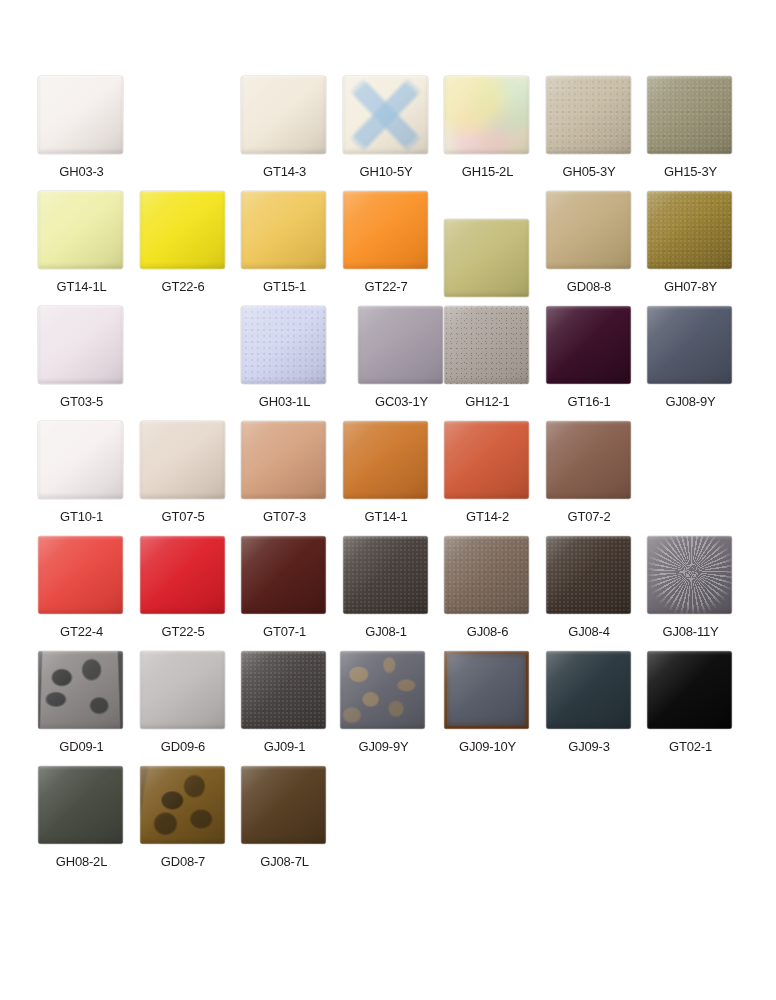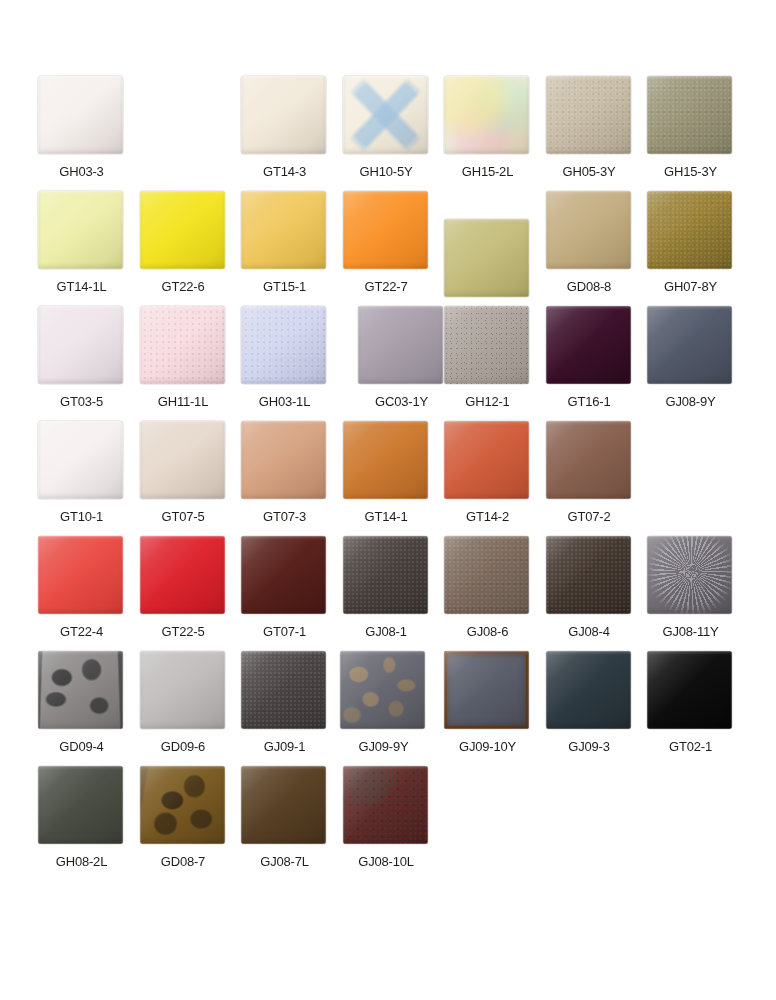--- a/index.html
+++ b/index.html
@@ -303,29 +303,20 @@
     </div>
     <div class="tile-row" style="top: 306px; border-radius: 7px;">
       <div class="tile-cell" style="left: 31px;">
         <div class="tile-swatch">
           <div class="base" style="background: linear-gradient(150deg, rgb(239, 230, 235) 0%, rgb(239, 230, 235) 42%, rgb(231, 220, 227) 100%);"></div>
           <div class="sheen"></div>
           <div class="rim"></div>
         </div>
         <div class="tile-label">GT03-5</div>
       </div>
-      <div class="tile-cell" style="left: 132.5px;">
-        <div class="tile-swatch">
-          <div class="base" style="background: linear-gradient(150deg, rgb(248, 221, 226) 0%, rgb(248, 221, 226) 42%, rgb(245, 210, 218) 100%);"></div>
-          <div class="tex-grain"></div>
-          <div class="sheen"></div>
-          <div class="rim"></div>
-        </div>
-        <div class="tile-label">GH11-1L</div>
-      </div>
       <div class="tile-cell" style="left: 234px;">
         <div class="tile-swatch">
           <div class="base" style="background: linear-gradient(150deg, rgb(212, 216, 240) 0%, rgb(212, 216, 240) 42%, rgb(199, 204, 234) 100%);"></div>
           <div class="tex-grain"></div>
           <div class="sheen"></div>
           <div class="rim"></div>
         </div>
         <div class="tile-label">GH03-1L</div>
       </div>
       <div class="tile-cell" style="left: 351px;">
@@ -475,21 +466,21 @@
       </div>
     </div>
     <div class="tile-row" style="top: 651px;">
       <div class="tile-cell" style="left: 31px;">
         <div class="tile-swatch">
           <div class="base" style="background: linear-gradient(150deg, rgb(142, 139, 138) 0%, rgb(142, 139, 138) 42%, rgb(124, 121, 120) 100%);"></div>
           <div class="tex-streak"></div>
           <div class="sheen"></div>
           <div class="rim"></div>
         </div>
-        <div class="tile-label">GD09-4</div>
+        <div class="tile-label">GD09-1</div>
       </div>
       <div class="tile-cell" style="left: 132.5px;">
         <div class="tile-swatch">
           <div class="base" style="background: linear-gradient(150deg, rgb(194, 191, 190) 0%, rgb(194, 191, 190) 42%, rgb(178, 175, 174) 100%);"></div>
           <div class="sheen"></div>
           <div class="rim"></div>
         </div>
         <div class="tile-label">GD09-6</div>
       </div>
       <div class="tile-cell" style="left: 234px;">
@@ -555,23 +546,14 @@
         <div class="tile-label">GD08-7</div>
       </div>
       <div class="tile-cell" style="left: 234px;">
         <div class="tile-swatch">
           <div class="base" style="background: linear-gradient(150deg, rgb(90, 66, 38) 0%, rgb(90, 66, 38) 42%, rgb(74, 53, 28) 100%);"></div>
           <div class="sheen"></div>
           <div class="rim"></div>
         </div>
         <div class="tile-label">GJ08-7L</div>
       </div>
-      <div class="tile-cell" style="left: 335.5px;">
-        <div class="tile-swatch">
-          <div class="base" style="background: linear-gradient(150deg, rgb(92, 47, 44) 0%, rgb(92, 47, 44) 42%, rgb(74, 36, 34) 100%);"></div>
-          <div class="tex-redspeck"></div>
-          <div class="sheen"></div>
-          <div class="rim"></div>
-        </div>
-        <div class="tile-label">GJ08-10L</div>
-      </div>
     </div>
   </div>
 
 </body></html>

